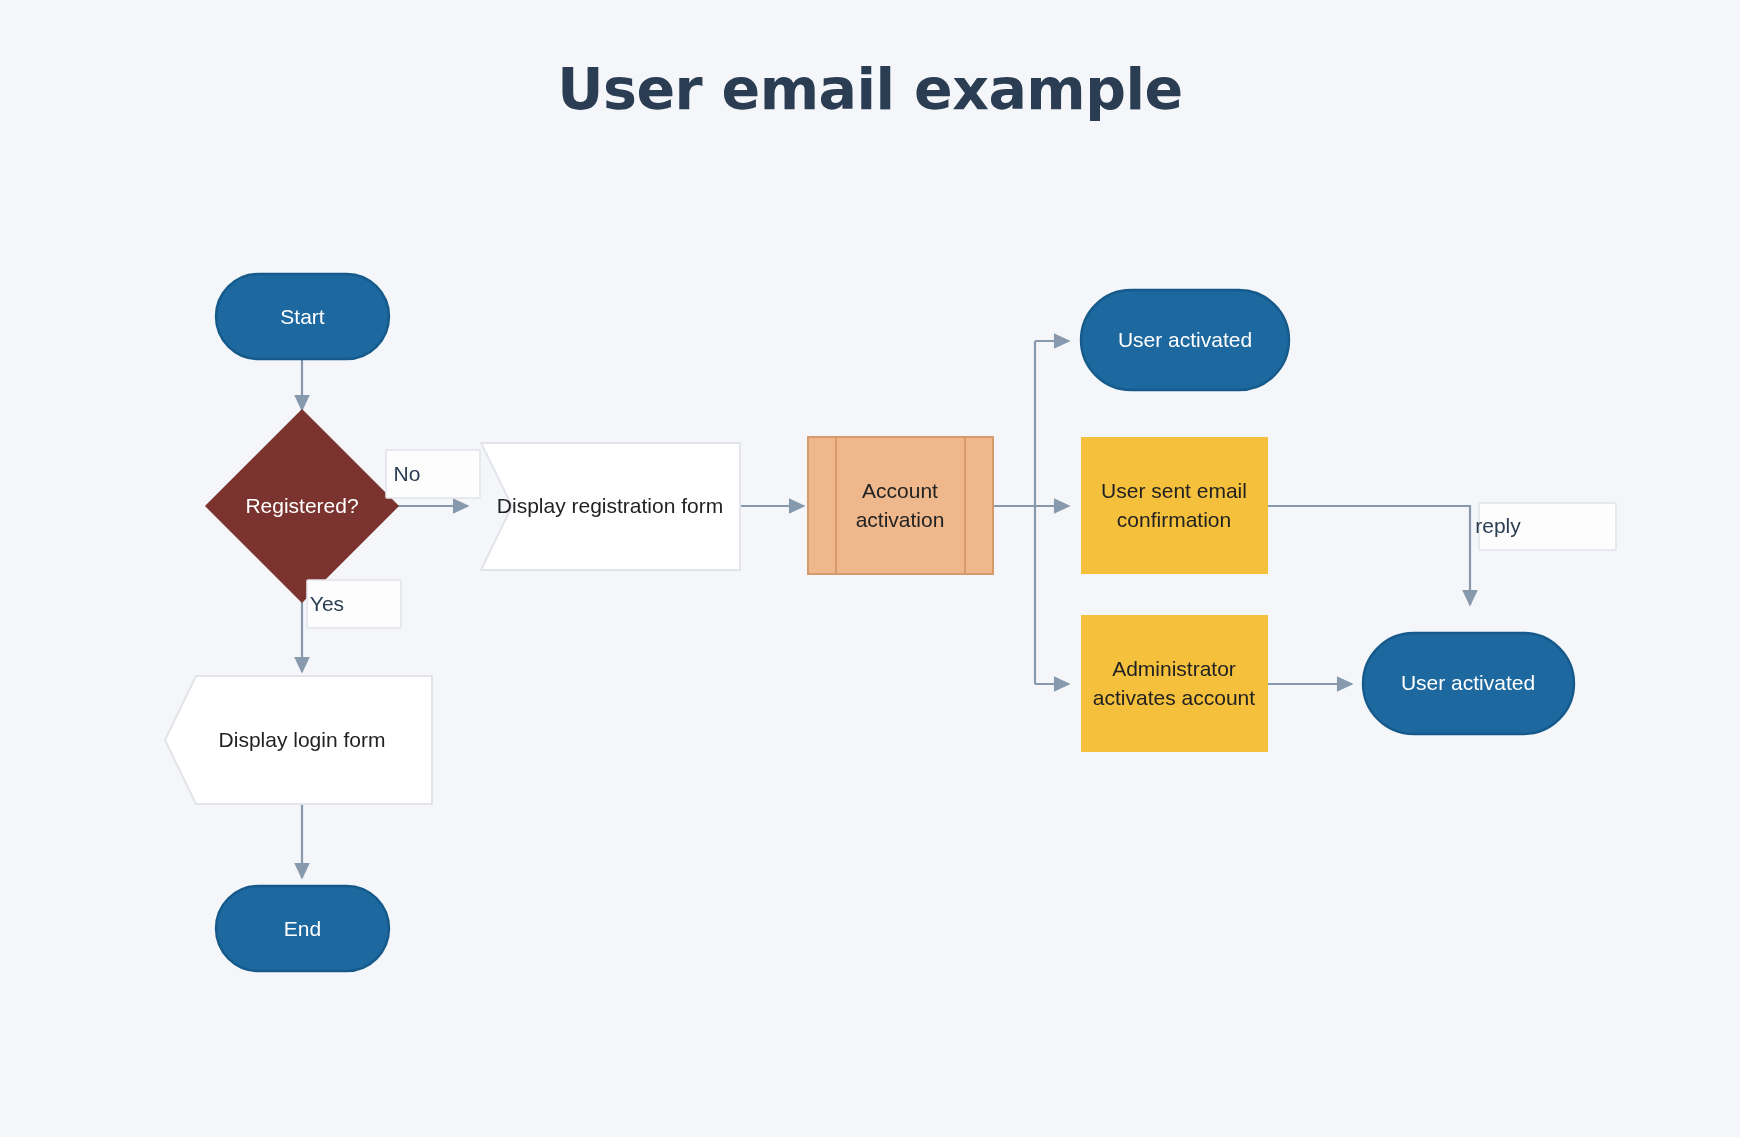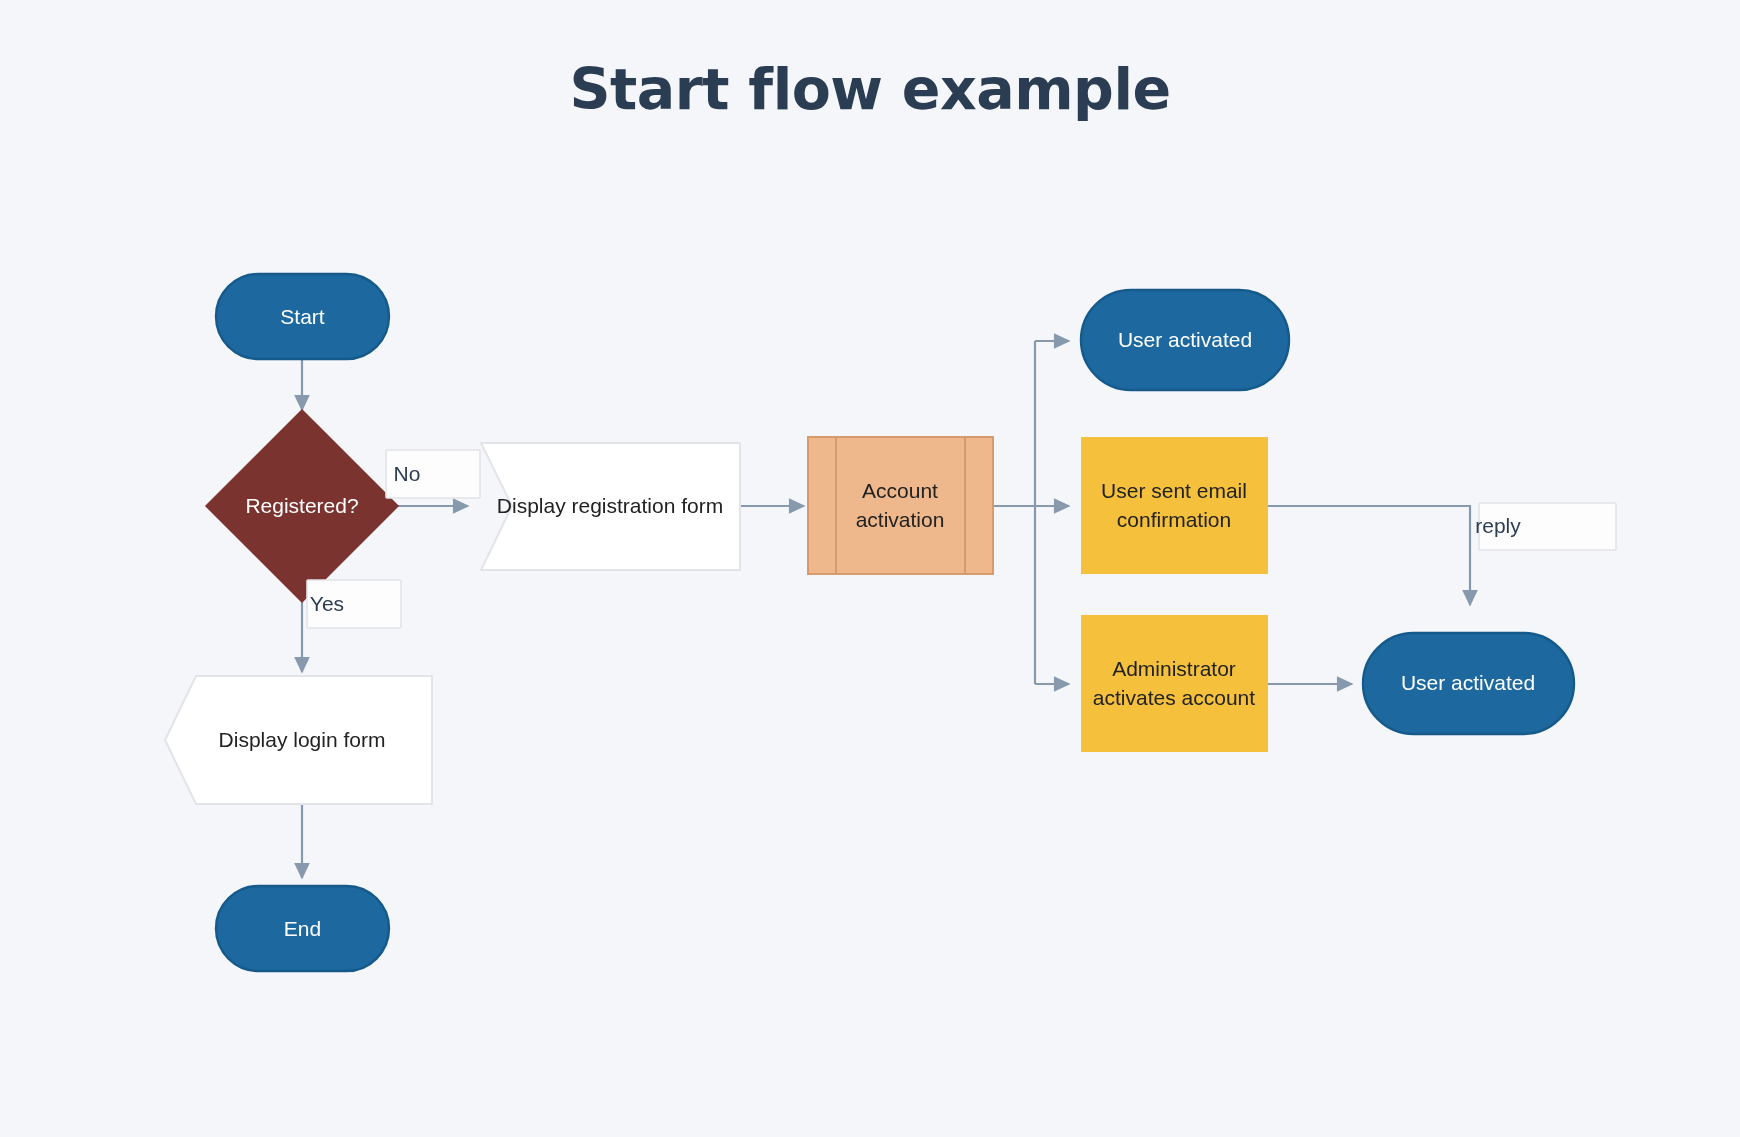--- a/index.html
+++ b/index.html
@@ -63,21 +63,21 @@
     fill: #fdfdfe;
     stroke: #e2e4ea;
     stroke-width: 1.6;
   }
 </style>
 </head>
 <body>
 
 <div id="canvas">
 
-  <div id="title">Start flow example</div>
+  <div id="title">User email example</div>
 
   <svg id="flow" viewBox="0 0 1740 1137">
     <defs>
       <marker id="arrow" viewBox="0 0 12 12" refX="10.5" refY="6" markerWidth="8.2" markerHeight="8.2" orient="auto-start-reverse">
         <path d="M 0.5 0.8 L 11.5 6 L 0.5 11.2 z" fill="#8699ad"></path>
       </marker>
     </defs>
 
     <g>
       <path class="conn" d="M 302 359 L 302 410" marker-end="url(#arrow)"></path>

